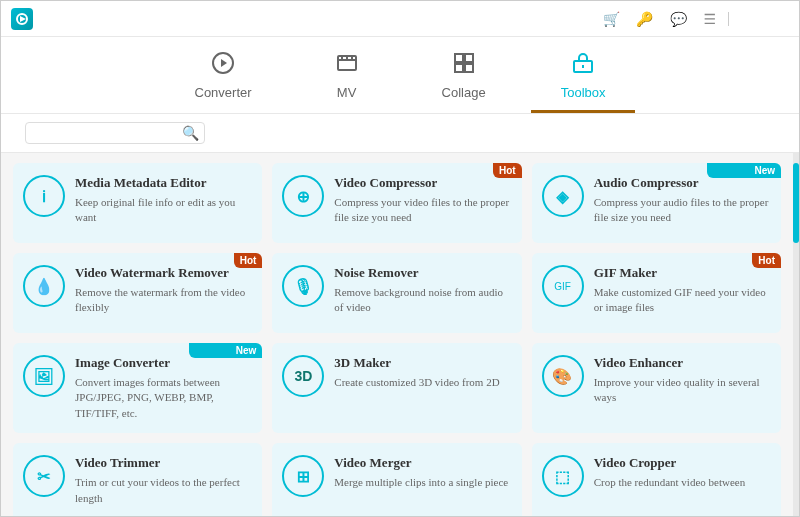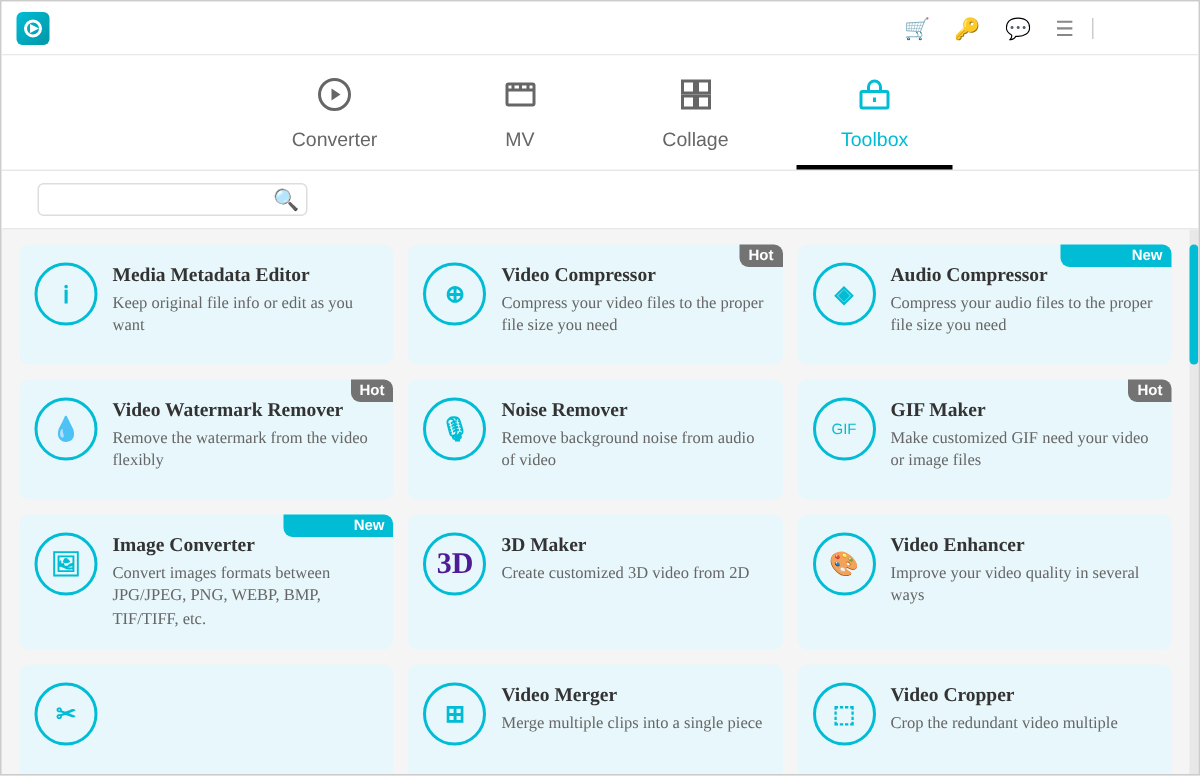--- a/index.html
+++ b/index.html
@@ -77,21 +77,21 @@
       display: flex;
       flex-direction: column;
       align-items: center;
       padding: 6px 30px 10px;
       cursor: pointer;
       border-bottom: 3px solid transparent;
       color: #666;
       min-width: 100px;
     }
     .nav-tab.active {
-      border-bottom: 3px solid #000000;
+      border-bottom: 3px solid #a16207;
       color: #00bcd4;
     }
     .nav-tab-icon {
       font-size: 22px;
       margin-bottom: 4px;
     }
     .nav-tab-label {
       font-size: 13px;
     }
 
@@ -200,21 +200,21 @@
     .badge {
       position: absolute;
       top: 0;
       right: 0;
       font-size: 10px;
       font-weight: bold;
       padding: 2px 6px;
       border-radius: 0 6px 0 6px;
       color: #fff;
     }
-    .badge-hot { background: #737373; }
+    .badge-hot { background: #c2410c; }
     .badge-new { background: #00bcd4; padding-left: 47px; }
   </style>
 </head>
 <body>
 
 <div class="title-bar">
   <div class="title-bar-left">
     <div class="app-logo">
       <svg viewBox="0 0 14 14" fill="white">
           <circle cx="7" cy="7" r="5" fill="none" stroke="white" stroke-width="2"></circle>
@@ -380,21 +380,21 @@
       <div class="tool-name">Image Converter</div>
       <div class="tool-desc">Convert images formats between JPG/JPEG, PNG, WEBP, BMP, TIF/TIFF, etc.</div>
     </div>
 
     <span class="badge badge-new">New</span>
 
   </div>
       <div class="tool-card">
 
     <div class="tool-icon-circle">
-      <span style="font-size:20px;font-weight:bold;color:#4c1d95;font-family:Liberation Serif, serif;">3D</span>
+      <span style="font-size:14px;font-weight:bold;color:#0f766e;">3D</span>
     </div>
 
     <div class="tool-info">
       <div class="tool-name">3D Maker</div>
       <div class="tool-desc">Create customized 3D video from 2D</div>
     </div>
 
   </div>
       <div class="tool-card">
 
@@ -407,20 +407,24 @@
       <div class="tool-desc">Improve your video quality in several ways</div>
     </div>
 
   </div>
       <div class="tool-card">
 
     <div class="tool-icon-circle">
       <span style="font-size:16px;font-weight:bold;color:#00bcd4;">✂</span>
     </div>
 
+    <div class="tool-info">
+      <div class="tool-name">Video Trimmer</div>
+      <div class="tool-desc">Trim or cut your videos to the perfect length</div>
+    </div>
 
   </div>
       <div class="tool-card">
 
     <div class="tool-icon-circle">
       <span style="font-size:16px;font-weight:bold;color:#00bcd4;">⊞</span>
     </div>
 
     <div class="tool-info">
       <div class="tool-name">Video Merger</div>
@@ -429,21 +433,21 @@
 
   </div>
       <div class="tool-card">
 
     <div class="tool-icon-circle">
       <span style="font-size:16px;font-weight:bold;color:#00bcd4;">⬚</span>
     </div>
 
     <div class="tool-info">
       <div class="tool-name">Video Cropper</div>
-      <div class="tool-desc">Crop the redundant video multiple</div>
+      <div class="tool-desc">Crop the redundant video between</div>
     </div>
 
   </div>
     </div>
   <div class="scrollbar-track">
     <div class="scrollbar-thumb"></div>
   </div>
 </div>
 
 </body></html>

